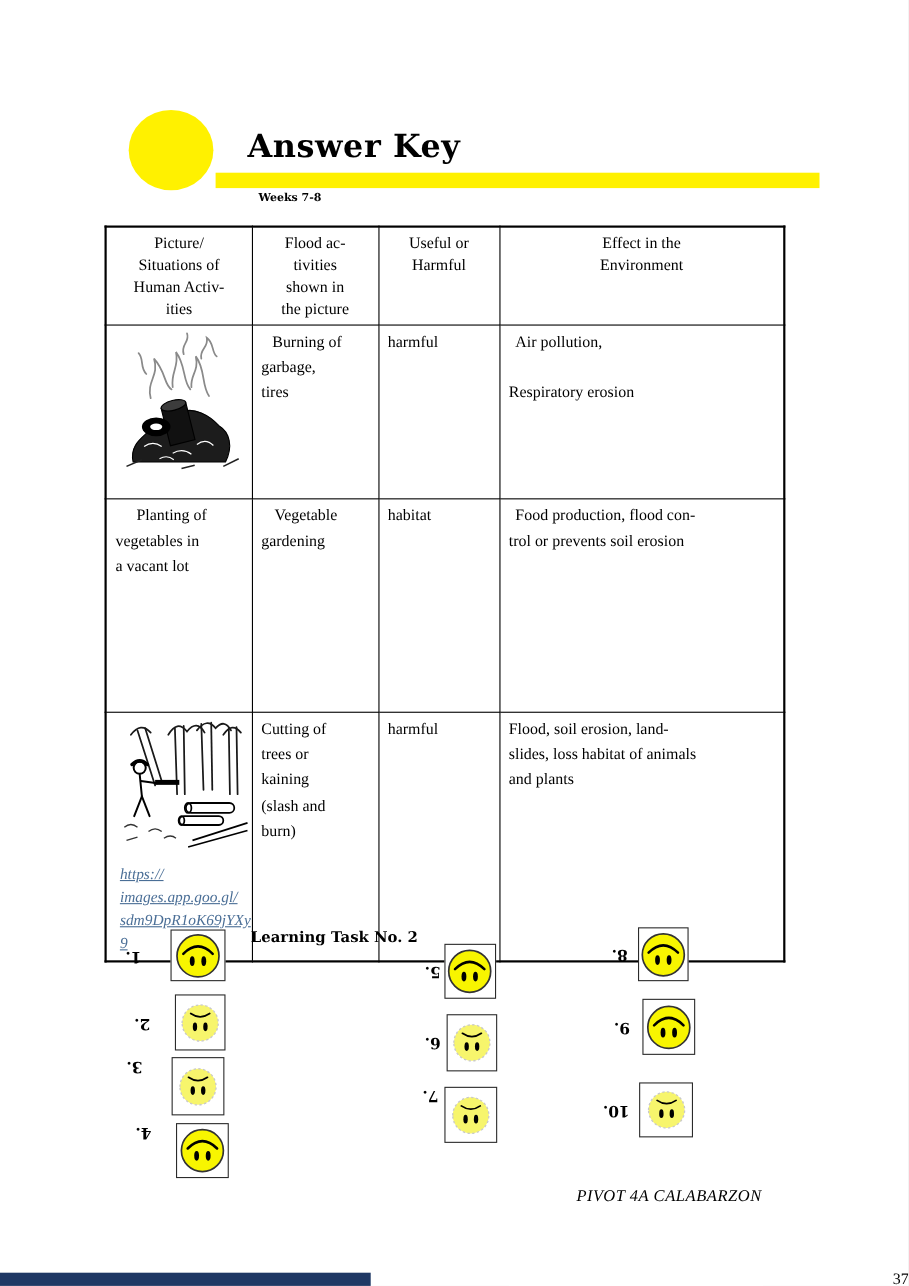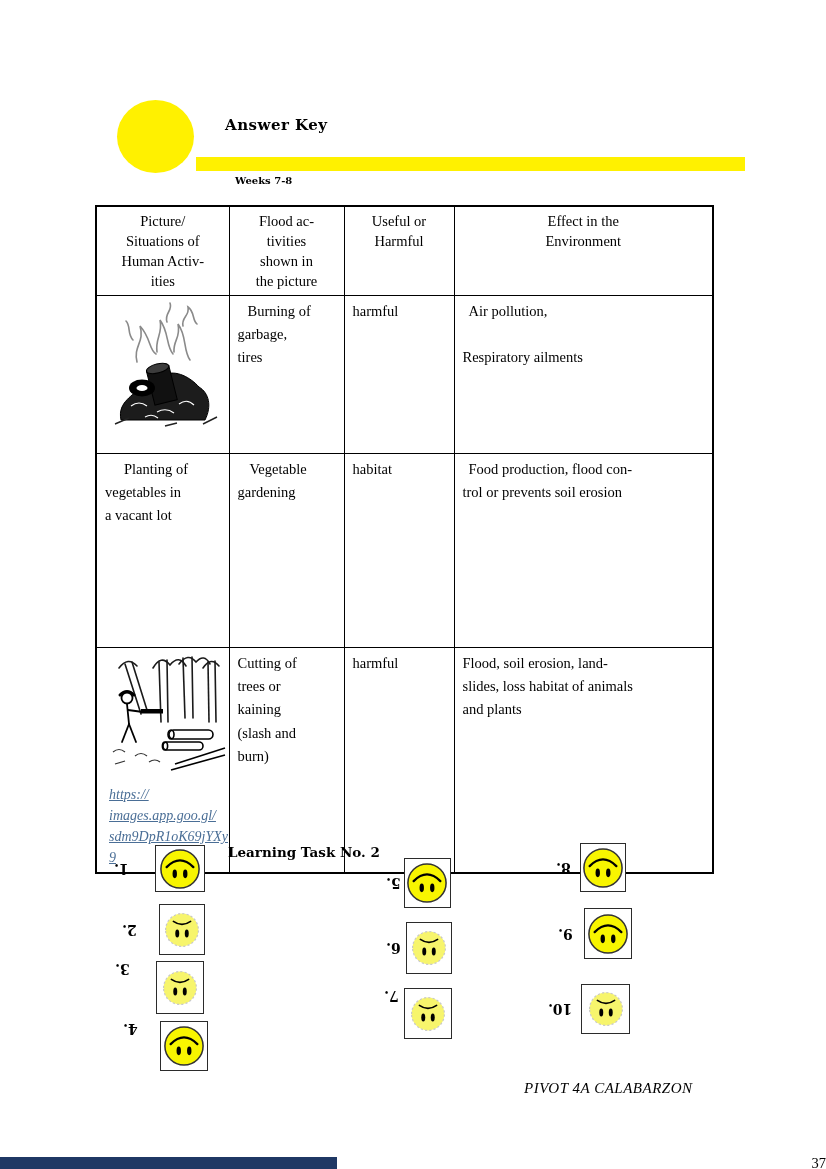--- a/index.html
+++ b/index.html
@@ -6,21 +6,21 @@
   .page{
     position:relative;width:826px;height:1169px;background:#ffffff;
     margin:0 auto;overflow:hidden;
     font-family:"Liberation Serif","DejaVu Serif",serif;color:#000;
   }
   
   .hdr-circle{position:absolute;left:117px;top:100px;width:77px;height:73px;
     border-radius:50%;background:#FFF100;}
   .page-title{position:absolute;left:225px;top:116px;
     font-family:"DejaVu Serif","Liberation Serif",serif;
-    font-size:15px;font-weight:bold;letter-spacing:.5px;}
+    font-size:29px;font-weight:bold;letter-spacing:.5px;}
   .hdr-bar{position:absolute;left:196px;top:157px;width:549px;height:14px;background:#FFF100;}
   .weeks-label{position:absolute;left:235px;top:175px;
     font-family:"DejaVu Serif","Liberation Serif",serif;
     font-size:10px;font-weight:bold;}
   
   table.answer{position:absolute;left:95px;top:205px;border-collapse:collapse;
     table-layout:fixed;width:617px;}
   table.answer td,table.answer th{border:1px solid #000;vertical-align:top;
     padding:4px 8px;font-size:14.5px;font-weight:normal;}
   table.answer{border:2px solid #000;}
@@ -123,21 +123,21 @@
                 <path d="M60 126 l12 -3"></path>
           </g>
         </svg>
       </td>
       <td class="bcell ind10">Burning of
 garbage,
 tires</td>
       <td class="bcell verdict">harmful</td>
       <td class="bcell ind6">Air pollution,
 
-Respiratory ailments</td>
+Respiratory erosion</td>
     </tr>
     <tr class="r2">
       <td class="situation-cell">Planting of
 vegetables in
 a vacant lot</td>
       <td class="bcell ind12">Vegetable
 gardening</td>
       <td class="bcell verdict">habitat</td>
       <td class="bcell ind6">Food production, flood con-
 trol or prevents soil erosion</td>

